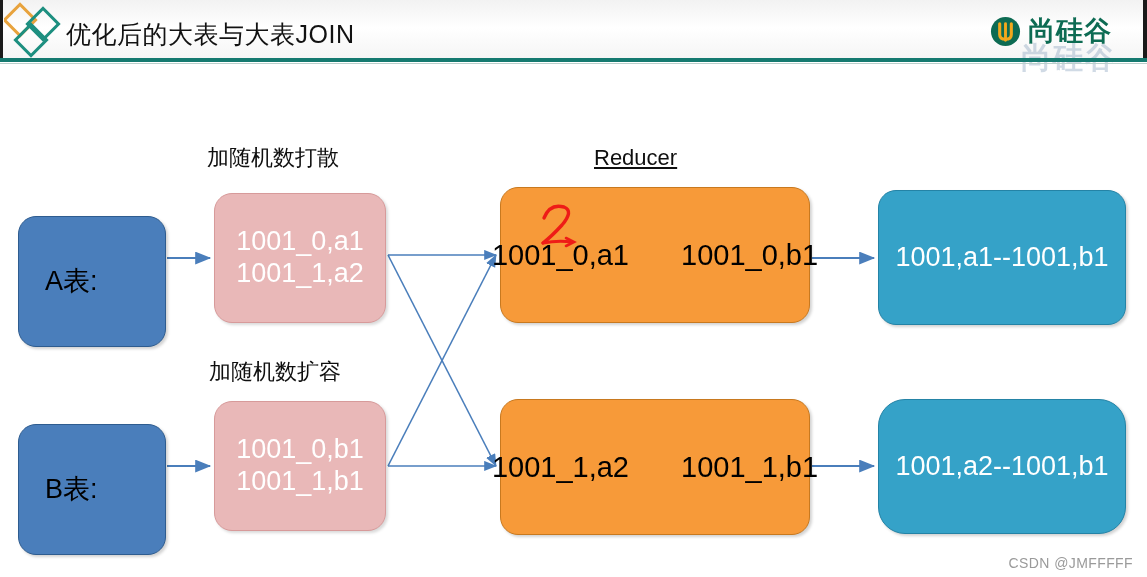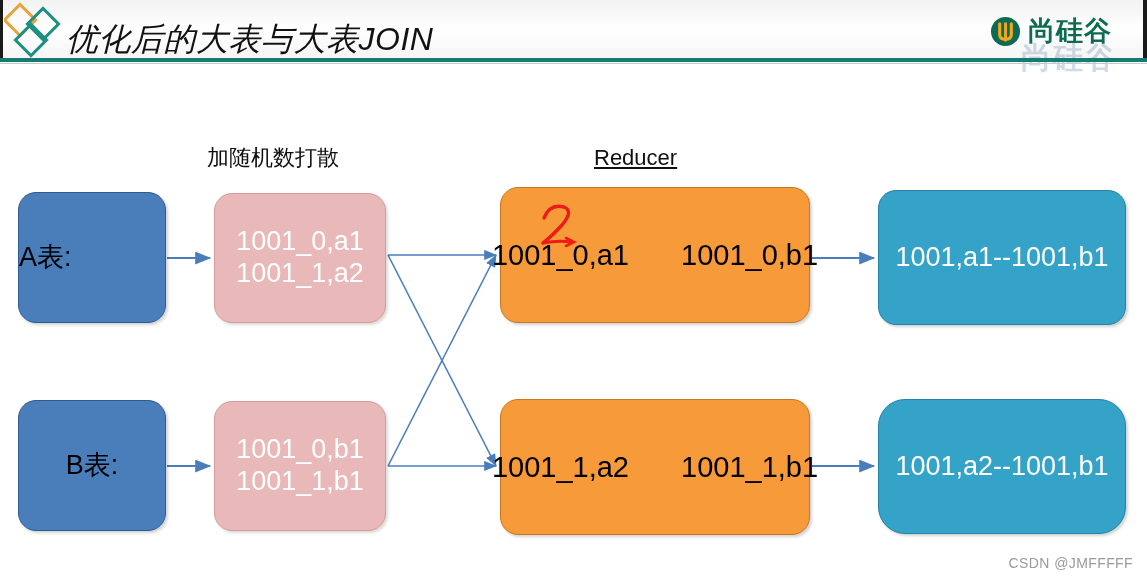--- a/index.html
+++ b/index.html
@@ -54,25 +54,24 @@
   }
   .logo-diamonds {
     position: absolute;
     left: 4px; top: 2px;
     width: 62px; height: 58px;
   }
   .title {
     position: absolute;
     left: 66px;
     top: 18px;
-    font-size: 32px;
+    font-size: 25px;
     color: #121212;
     letter-spacing: 0.5px;
     white-space: nowrap;
-    font-style: italic;
   }
   .brand {
     position: absolute;
     right: 35px;
     top: 8px;
     height: 46px;
     display: flex;
     align-items: center;
     gap: 7px;
   }
@@ -108,22 +107,24 @@
     line-height: 1.18;
     white-space: nowrap;
   }
   .node .ln { display: block; }
 
   .node-blue {
     background: #4a7ebb;
     border: 1.5px solid #2e5c8f;
     color: #000000;
     font-size: 27px;
+    padding-left: 26px;
     align-items: flex-start;
     box-shadow: 2px 2px 3px rgba(0,0,0,0.18);
+    margin-top: 24px;
   }
   .node-pink {
     background: #e9b8b8;
     border: 1.5px solid #d79a9a;
     color: #ffffff;
     font-size: 27px;
     align-items: center;
     box-shadow: 2px 2px 3px rgba(0,0,0,0.15);
   }
   .node-orange {
@@ -229,27 +230,28 @@
     <line x1="388" y1="466" x2="496" y2="255" stroke="#4a7ebb" stroke-width="1.6" marker-end="url(#ah)"></line>
 
     <line x1="388" y1="466" x2="496" y2="466" stroke="#4a7ebb" stroke-width="1.6" marker-end="url(#ah)"></line>
 
     <line x1="812" y1="258" x2="874" y2="258" stroke="#4a7ebb" stroke-width="2" marker-end="url(#ah)"></line>
 
     <line x1="812" y1="466" x2="874" y2="466" stroke="#4a7ebb" stroke-width="2" marker-end="url(#ah)"></line>
   </svg>
 
   <div class="caption" style="left:207px; top:143px;">加随机数打散</div>
+  <div class="caption" style="left:209px; top:357px;">加随机数扩容</div>
   <div class="caption" style="left:594px; top:145px;text-decoration:underline;">Reducer</div>
 
   <div class="node node-blue" style="left:18px; top:192px; width:148px; height:131px;">
     <span class="ln">A表:</span>
   </div>
 
-  <div class="node node-blue" style="left:18px; top:400px; width:148px; height:131px;align-items:center;">
+  <div class="node node-blue" style="left:18px; top:400px; width:148px; height:131px;">
     <span class="ln">B表:</span>
   </div>
 
   <div class="node node-pink" style="left:214px; top:193px; width:172px; height:130px;">
     <span class="ln">1001_0,a1</span>
     <span class="ln">1001_1,a2</span>
   </div>
 
   <div class="node node-pink" style="left:214px; top:401px; width:172px; height:130px;">
     <span class="ln">1001_0,b1</span>

